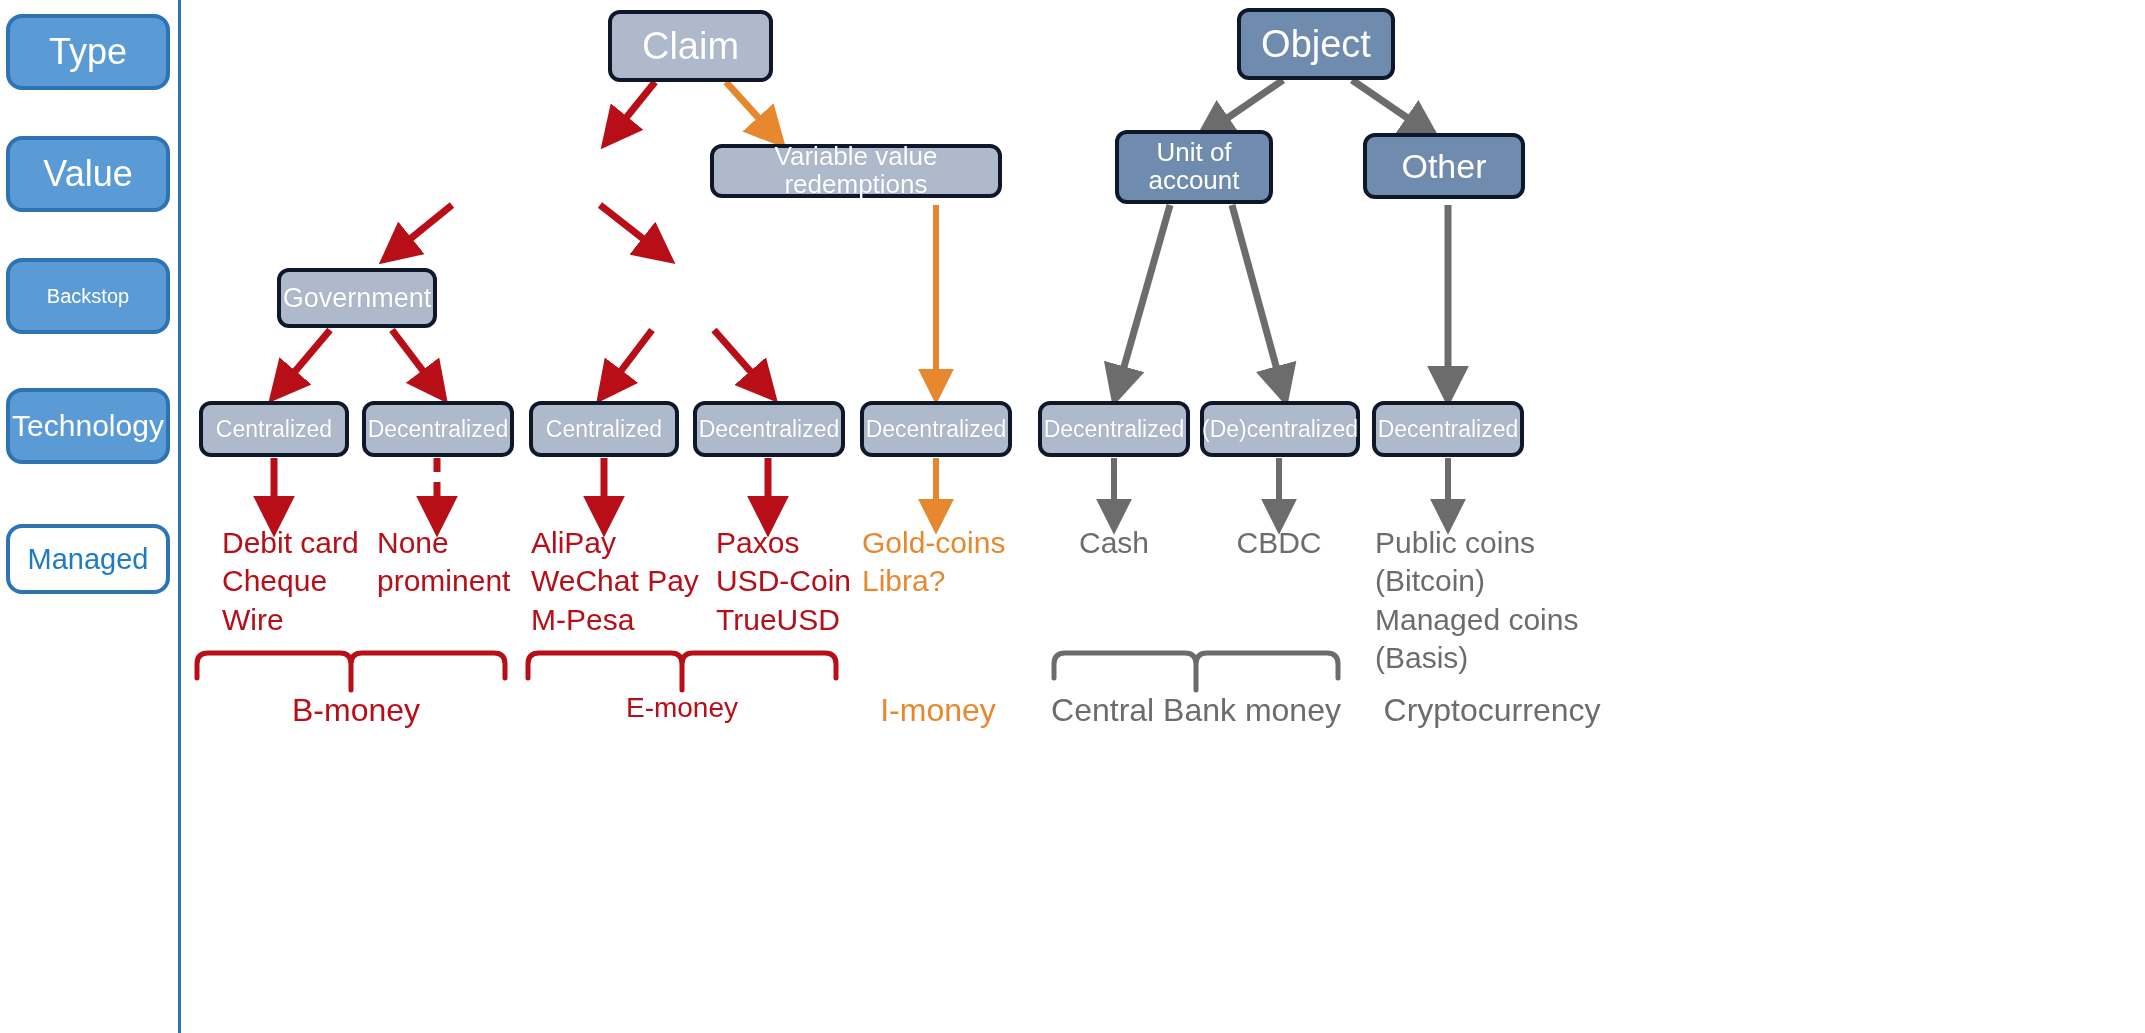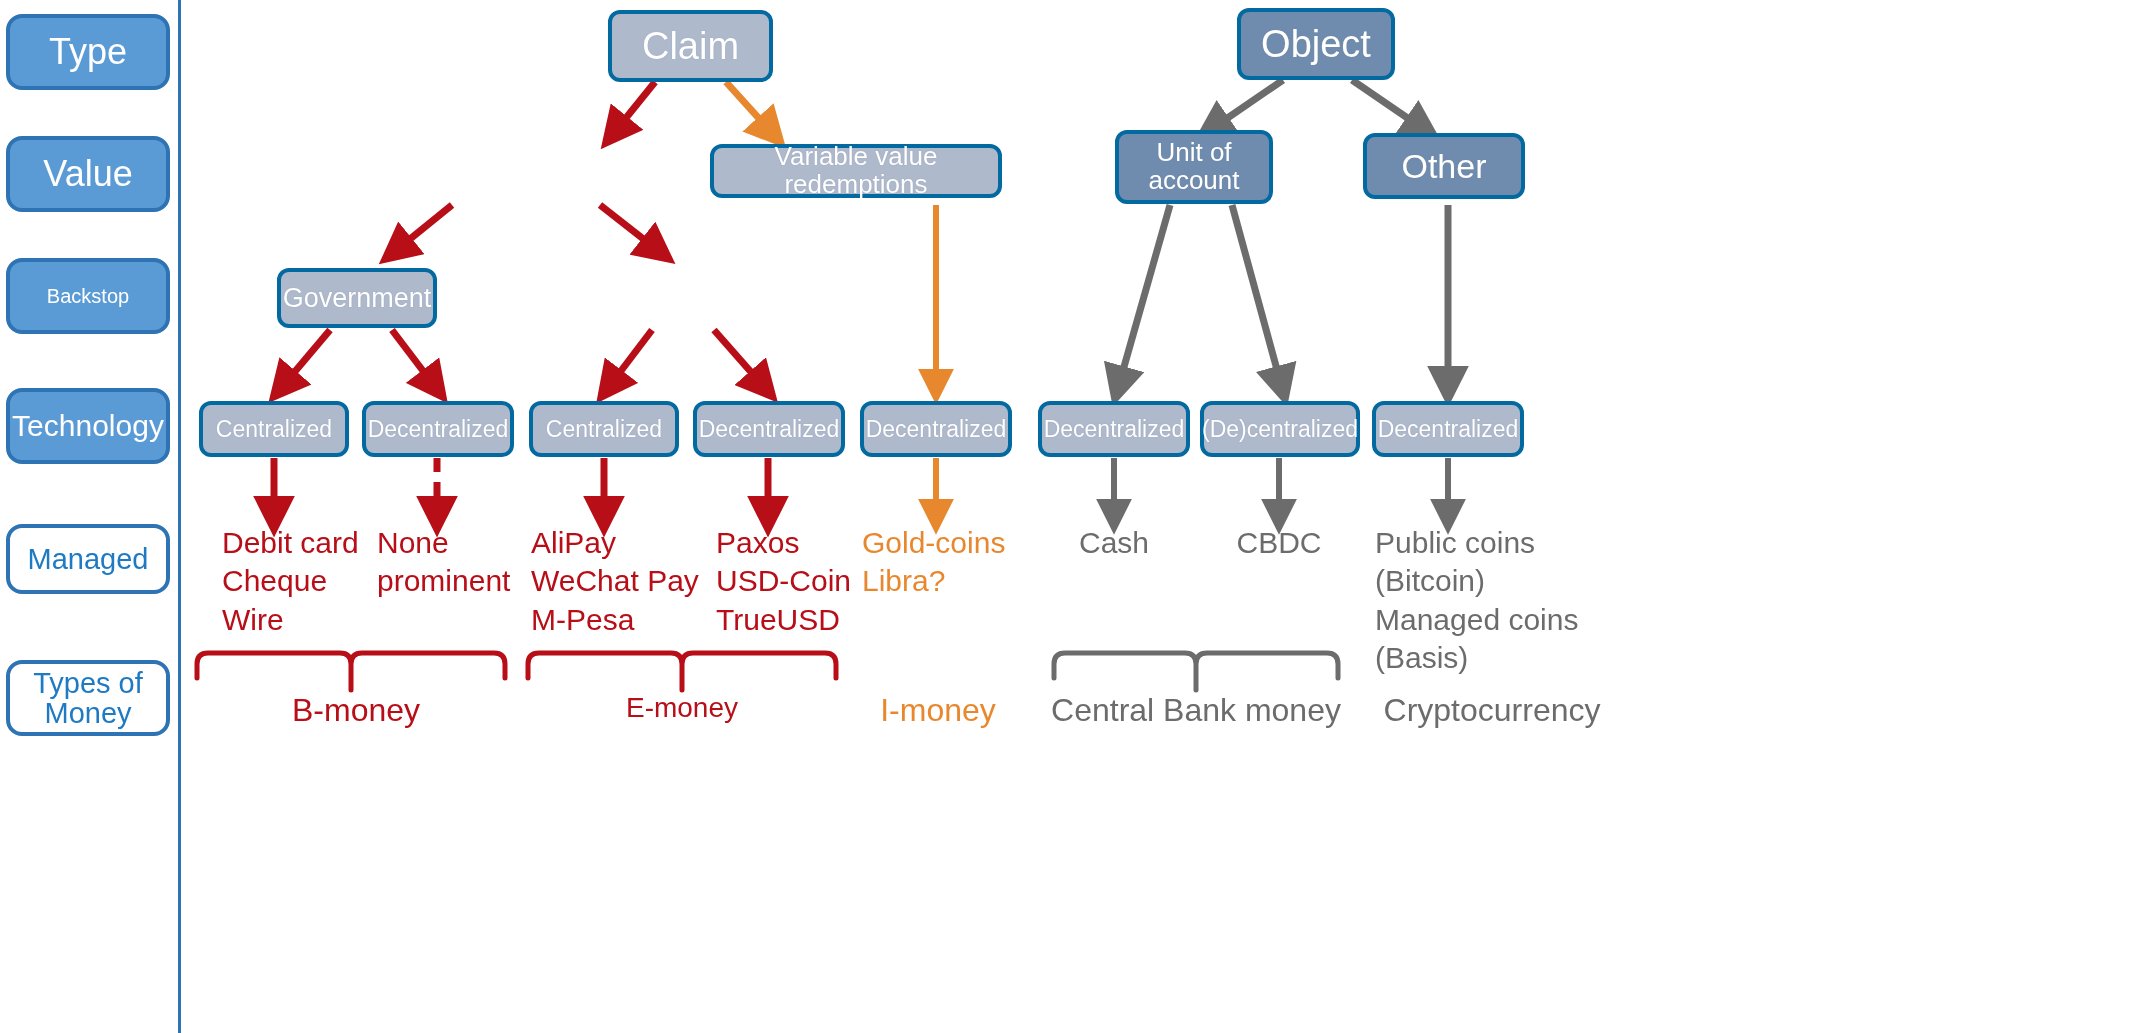--- a/index.html
+++ b/index.html
@@ -7,29 +7,29 @@
   #stage{position:relative;width:2145px;height:1033px;background:#fff;overflow:hidden;}
 
   
   .divider{position:absolute;left:178px;top:0;width:3px;height:1033px;background:#2E74B5;}
 
   .legend{
     position:absolute;left:6px;width:164px;
     border:4px solid #2E74B5;border-radius:16px;
     background:#5B9BD5;
     display:flex;align-items:center;justify-content:center;
-    color:#ffffff;text-align:center;line-height:1.05;
+    color:#ffffff;text-align:right;line-height:1.05;
     box-sizing:border-box;
   }
   .legend.hollow{background:#ffffff;color:#1F7AC4;}
 
   
   .node{
     position:absolute;box-sizing:border-box;
-    border:4px solid #0369a1;border-radius:12px;
+    border:4px solid #0f172a;border-radius:12px;
     background:#AEB9CC;
     display:flex;align-items:center;justify-content:center;
     color:#ffffff;text-align:center;line-height:1.06;
     text-shadow:0 0 1px rgba(120,130,150,.5);
   }
   .node.dark{background:#6F8CAF;}
 
   
   .txt{position:absolute;line-height:1.28;white-space:pre-line;}
   .txt.red{color:#B80E17;}
@@ -117,24 +117,20 @@
   </div>
 
   <div class="legend" style="top:388px;height:76px;font-size:30px;">
     <span>Technology</span>
   </div>
 
   <div class="legend hollow" style="top:524px;height:70px;font-size:29px;">
     <span>Managed</span>
   </div>
 
-  <div class="legend hollow" style="top:660px;height:76px;font-size:29px;">
-    <span>Types of
-Money</span>
-  </div>
 
   <div class="node" style="left:608px;top:10px;width:165px;height:72px;font-size:38px;">
     <span>Claim</span>
   </div>
 
   <div class="node dark" style="left:1237px;top:8px;width:158px;height:72px;font-size:38px;">
     <span>Object</span>
   </div>
 
 

